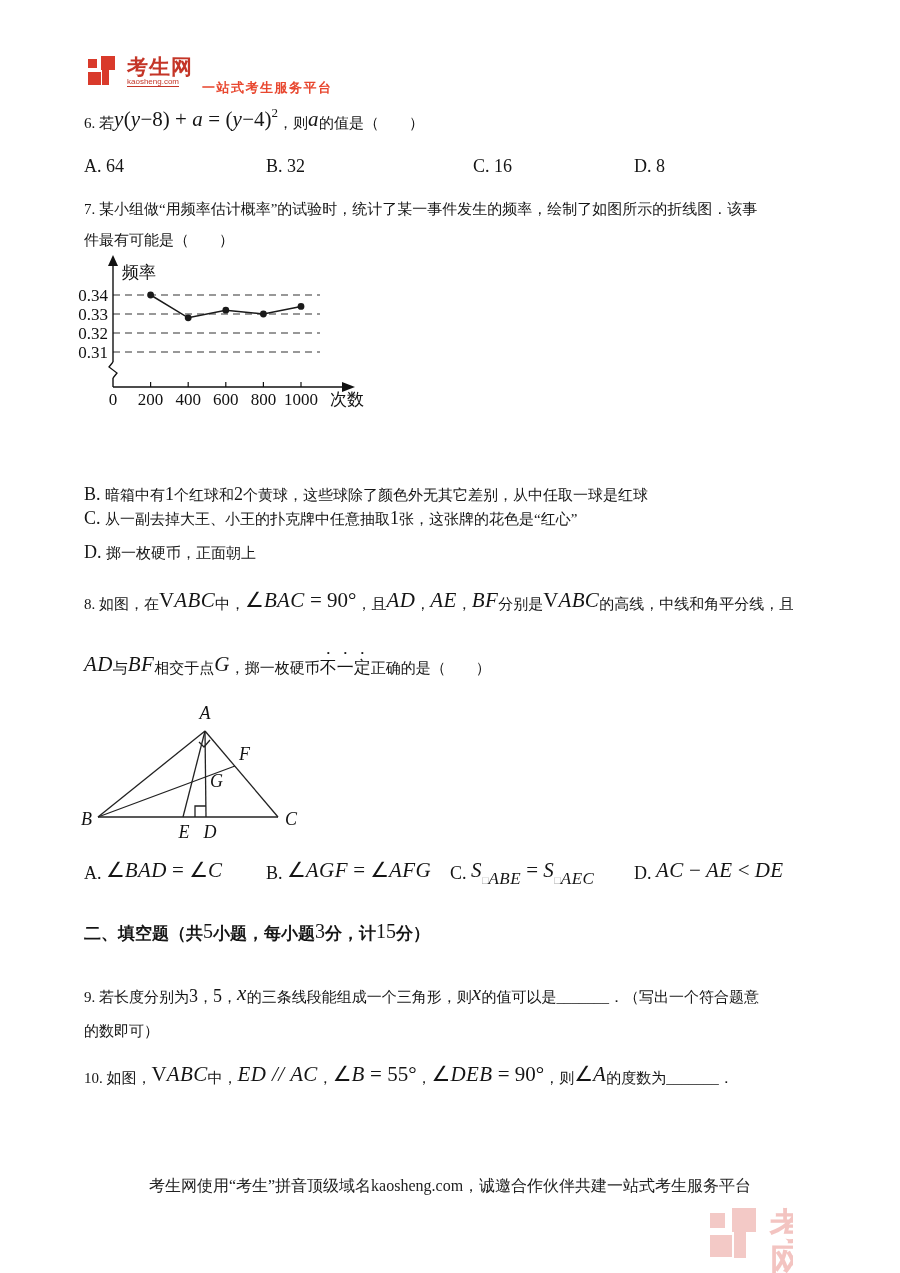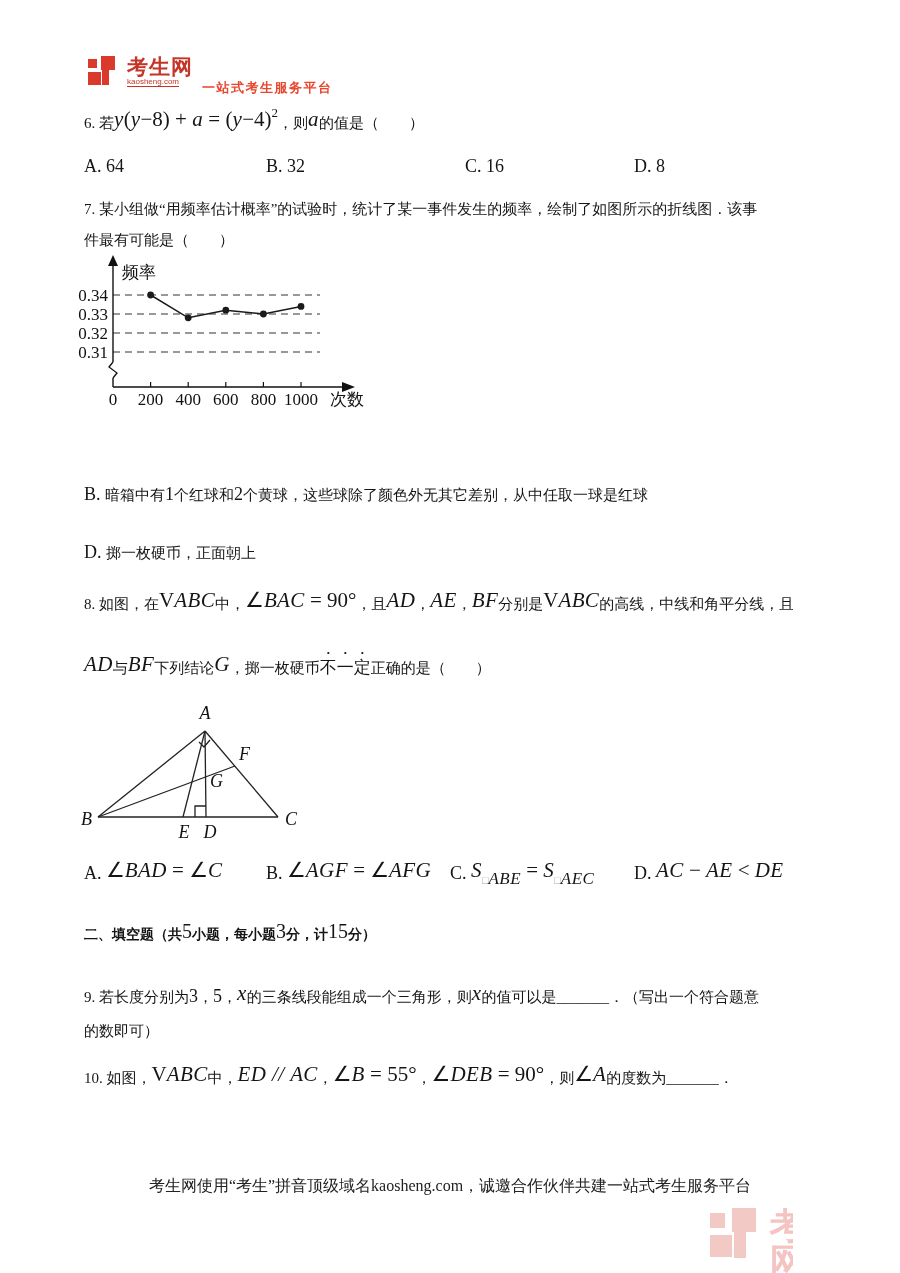--- a/index.html
+++ b/index.html
@@ -12,21 +12,21 @@
 
   
   .seg-c{font-size:15px}
   .seg-o{font-size:18px}
   .seg-n{font-size:18px}
   .seg-M{font-size:21px;font-style:italic;vertical-align:2px;letter-spacing:.4px}
   .seg-R{font-size:21px;vertical-align:2px}
   .seg-sup{font-size:13px;vertical-align:11px}
   .seg-sub{font-size:17px;font-style:italic;vertical-align:-5px;letter-spacing:.4px}
   .seg-subbox{font-size:11px;color:#a9a9a9;vertical-align:-5px}
-  .seg-b{font-size:14px;font-weight:700}
+  .seg-b{font-size:17px;font-weight:700}
   .seg-bn{font-size:20px;vertical-align:1px}
   .seg-em{-webkit-text-emphasis:filled dot;-webkit-text-emphasis-position:over right;
           text-emphasis:filled dot;text-emphasis-position:over right}
 
   
   .logo{position:absolute;left:88px;top:56px;display:flex;align-items:flex-start;gap:9px}
   .lg-i{position:relative;width:30px;height:33px}
   .lg-i b,.wm-i b{position:absolute;display:block}
   .lg-i b{background:#d93a2b}
   .lg-t{display:flex;flex-direction:column;line-height:1}
@@ -65,21 +65,21 @@
       <span class="lg-name">考生网</span>
       <span class="lg-dom">kaosheng.com</span>
     </span>
     <span class="lg-tag">一站式考生服务平台</span>
   </div>
 
   <div class="line" style="left:84px;top:104px"><span class="seg-c">6. 若</span><span class="seg-M">y</span><span class="seg-R">(</span><span class="seg-M">y</span><span class="seg-R">−8) + </span><span class="seg-M">a</span><span class="seg-R"> = (</span><span class="seg-M">y</span><span class="seg-R">−4)</span><span class="seg-sup">2</span><span class="seg-c">，则</span><span class="seg-M">a</span><span class="seg-c">的值是（　　）</span></div>
   <div class="optrow" style="left:84px;top:156px">
     <span class="opt" style="left:0"><span class="seg-o">A. 64</span></span>
     <span class="opt" style="left:182px"><span class="seg-o">B. 32</span></span>
-    <span class="opt" style="left:381px"><span class="seg-o">C. 16</span></span>
+    <span class="opt" style="left:389px"><span class="seg-o">C. 16</span></span>
     <span class="opt" style="left:550px"><span class="seg-o">D. 8</span></span>
   </div>
 
   <div class="line" style="left:84px;top:197px"><span class="seg-c">7. 某小组做“用频率估计概率”的试验时，统计了某一事件发生的频率，绘制了如图所示的折线图．该事</span></div>
   <div class="line" style="left:84px;top:228px"><span class="seg-c">件最有可能是（　　）</span></div>
 
   <svg id="chart-svg" class="abs" style="left:78px;top:252px" width="330" height="170">
       <line x1="35" y1="43" x2="242" y2="43" stroke="#333" stroke-width="1.2" stroke-dasharray="7 5"></line>
       <text x="30" y="49" text-anchor="end" font-size="17">0.34</text>
       <line x1="35" y1="62.000000000000014" x2="242" y2="62.000000000000014" stroke="#333" stroke-width="1.2" stroke-dasharray="7 5"></line>
@@ -109,24 +109,25 @@
       <text x="252" y="153" font-size="17">次数</text>
       <polyline points="72.6,43 110.2,65.80000000000001 147.8,58.20000000000002 185.4,62.000000000000014 223,54.400000000000006" fill="none" stroke="#1a1a1a" stroke-width="1.5"></polyline>
       <circle cx="72.6" cy="43" r="3.4" fill="#1a1a1a"></circle>
       <circle cx="110.2" cy="65.80000000000001" r="3.4" fill="#1a1a1a"></circle>
       <circle cx="147.8" cy="58.20000000000002" r="3.4" fill="#1a1a1a"></circle>
       <circle cx="185.4" cy="62.000000000000014" r="3.4" fill="#1a1a1a"></circle>
       <circle cx="223" cy="54.400000000000006" r="3.4" fill="#1a1a1a"></circle>
     </svg>
 
   <div class="line" style="left:84px;top:481px"><span class="seg-o">B. </span><span class="seg-c">暗箱中有</span><span class="seg-n">1</span><span class="seg-c">个红球和</span><span class="seg-n">2</span><span class="seg-c">个黄球，这些球除了颜色外无其它差别，从中任取一球是红球</span></div>
+  <div class="line" style="left:84px;top:505px"><span class="seg-o">C. </span><span class="seg-c">从一副去掉大王、小王的扑克牌中任意抽取</span><span class="seg-n">1</span><span class="seg-c">张，这张牌的花色是“红心”</span></div>
   <div class="line" style="left:84px;top:539px"><span class="seg-o">D. </span><span class="seg-c">掷一枚硬币，正面朝上</span></div>
 
   <div class="line" style="left:84px;top:585px"><span class="seg-c">8. 如图，在</span><span class="seg-R">V</span><span class="seg-M">ABC</span><span class="seg-c">中，</span><span class="seg-R">∠</span><span class="seg-M">BAC</span><span class="seg-R"> = 90°</span><span class="seg-c">，且</span><span class="seg-M">AD</span><span class="seg-c">，</span><span class="seg-M">AE</span><span class="seg-c">，</span><span class="seg-M">BF</span><span class="seg-c">分别是</span><span class="seg-R">V</span><span class="seg-M">ABC</span><span class="seg-c">的高线，中线和角平分线，且</span></div>
-  <div class="line" style="left:84px;top:648px"><span class="seg-M">AD</span><span class="seg-c">与</span><span class="seg-M">BF</span><span class="seg-c">下列结论</span><span class="seg-M">G</span><span class="seg-c">，掷一枚硬币</span><span class="seg-em">不一定</span><span class="seg-c">正确的是（　　）</span></div>
+  <div class="line" style="left:84px;top:648px"><span class="seg-M">AD</span><span class="seg-c">与</span><span class="seg-M">BF</span><span class="seg-c">相交于点</span><span class="seg-M">G</span><span class="seg-c">，掷一枚硬币</span><span class="seg-em">不一定</span><span class="seg-c">正确的是（　　）</span></div>
 
   <svg class="abs" style="left:80px;top:703px" width="250" height="155">
     <g stroke="#222" stroke-width="1.3" fill="none">
       <line x1="125" y1="28" x2="18" y2="114"></line>
       <line x1="125" y1="28" x2="198" y2="114"></line>
       <line x1="18" y1="114" x2="198" y2="114"></line>
       <line x1="125" y1="28" x2="126" y2="114"></line>
       <line x1="125" y1="28" x2="103" y2="114"></line>
       <line x1="18" y1="114" x2="155" y2="63"></line>
       <polyline points="115,114 115,103 126,103"></polyline>

